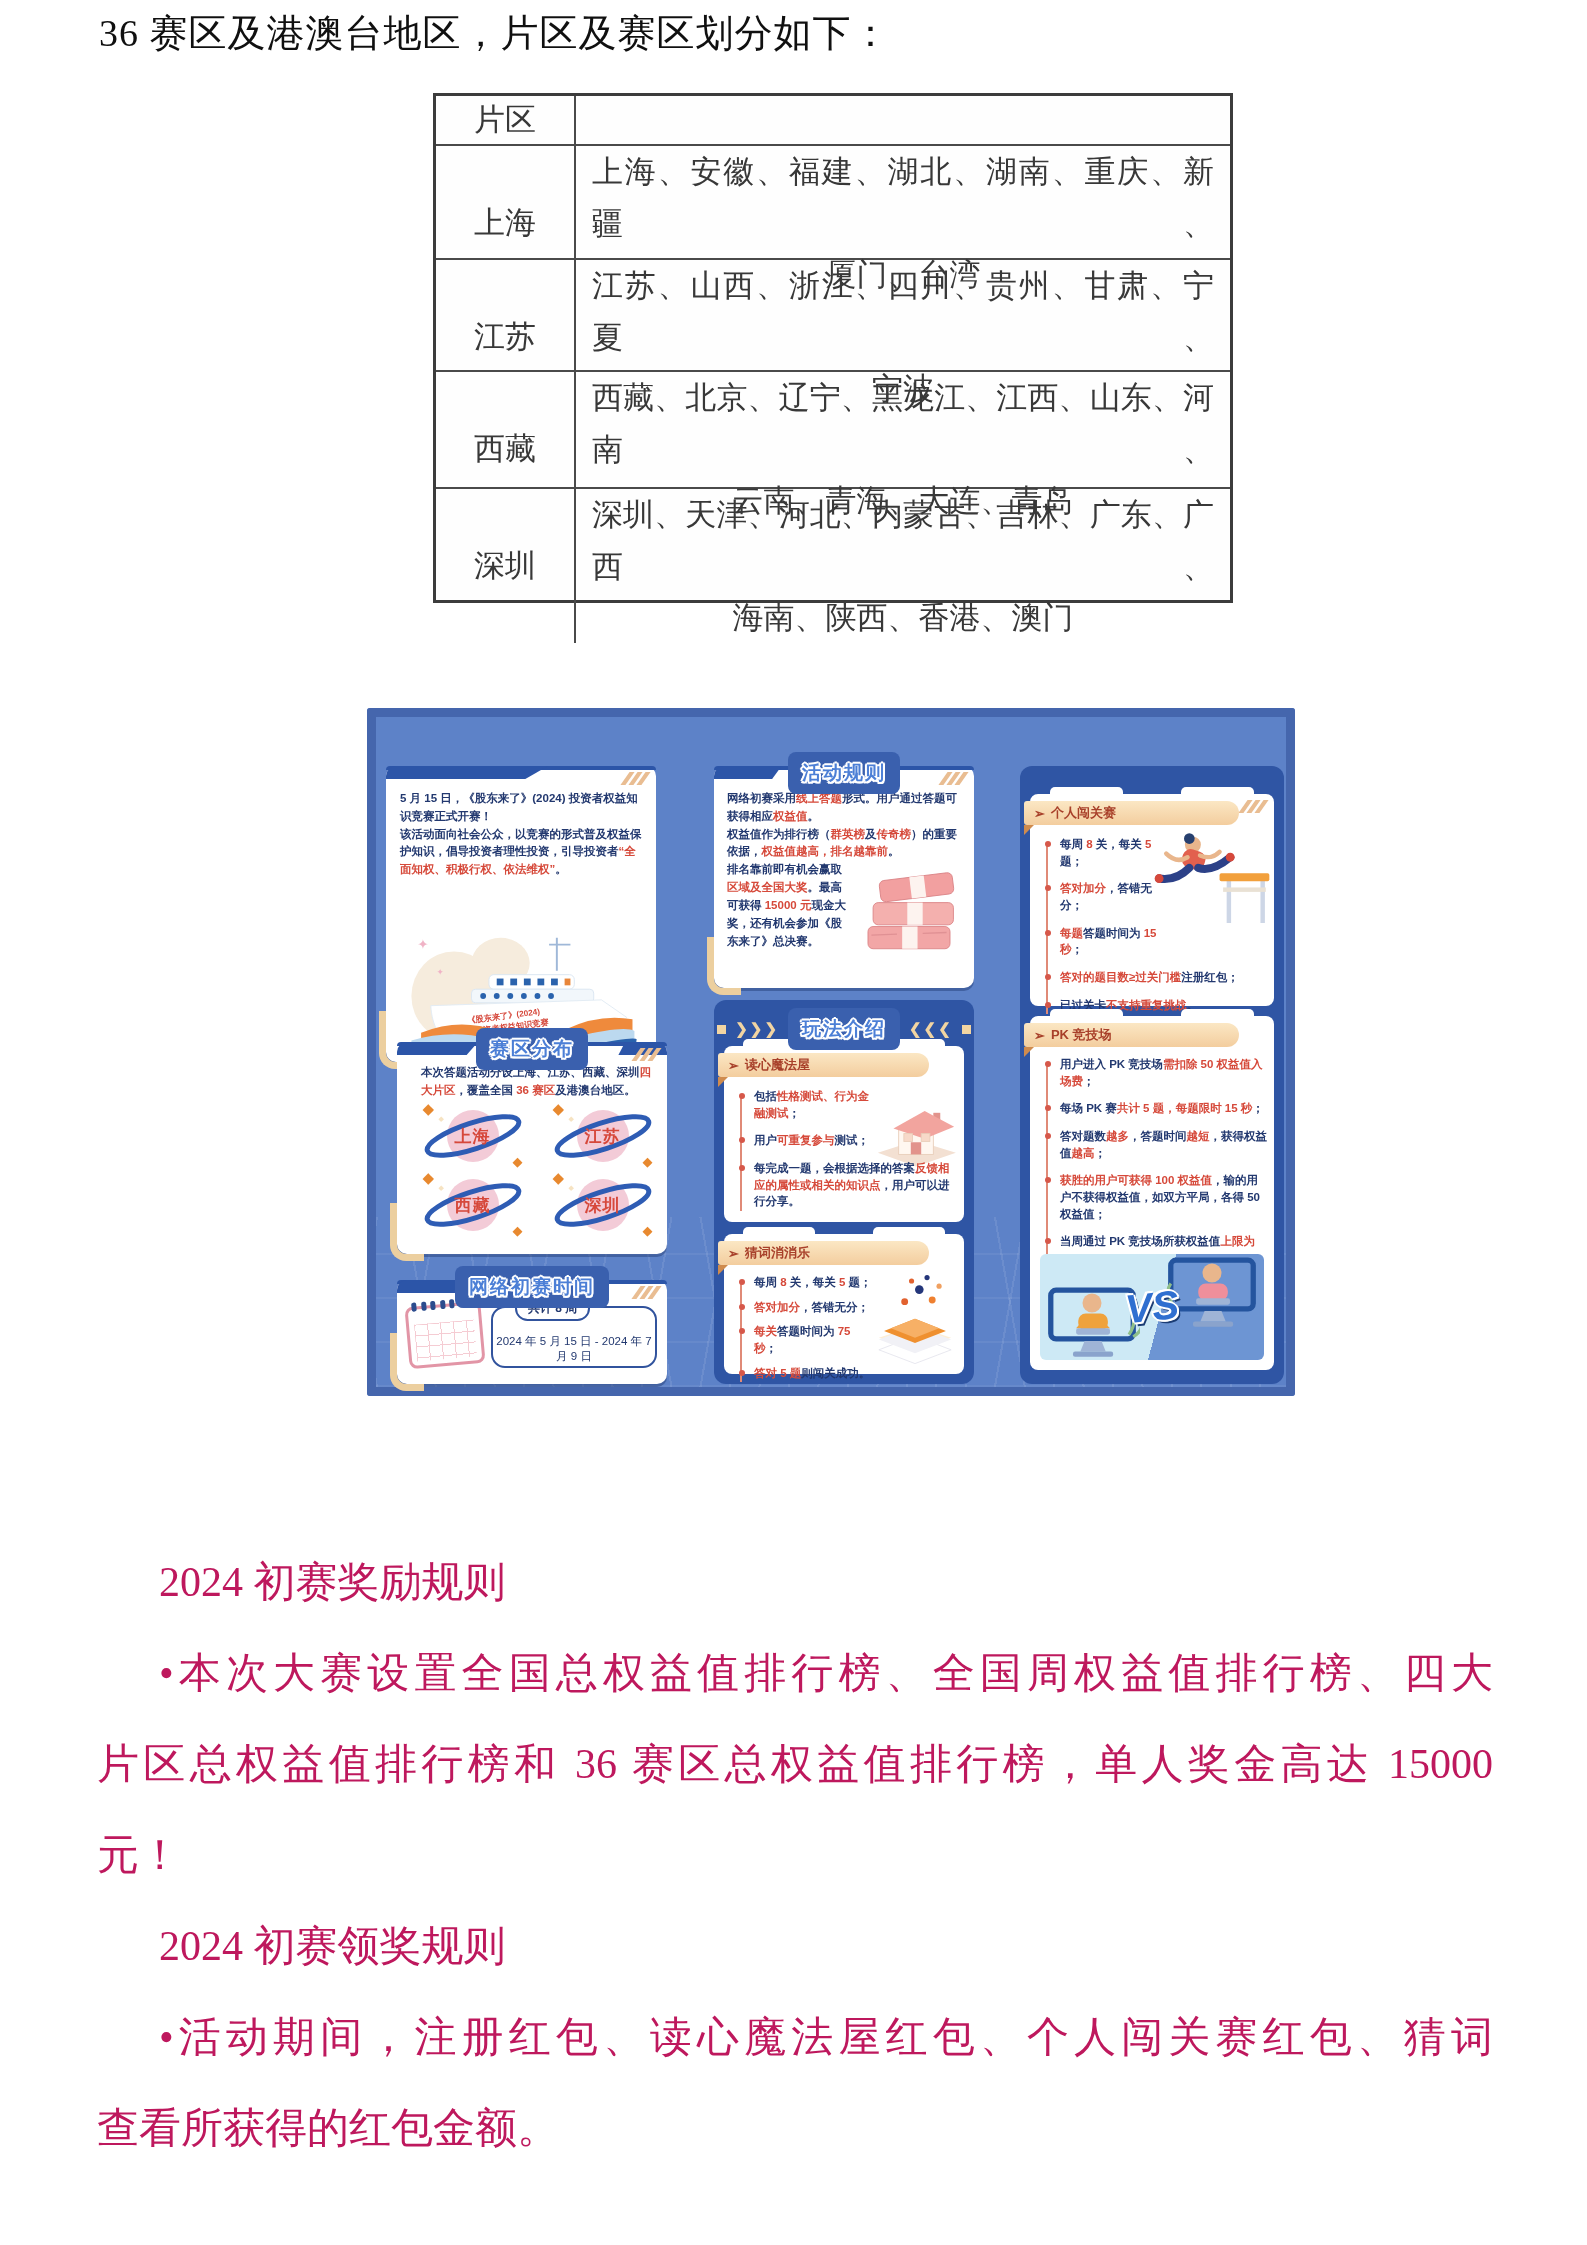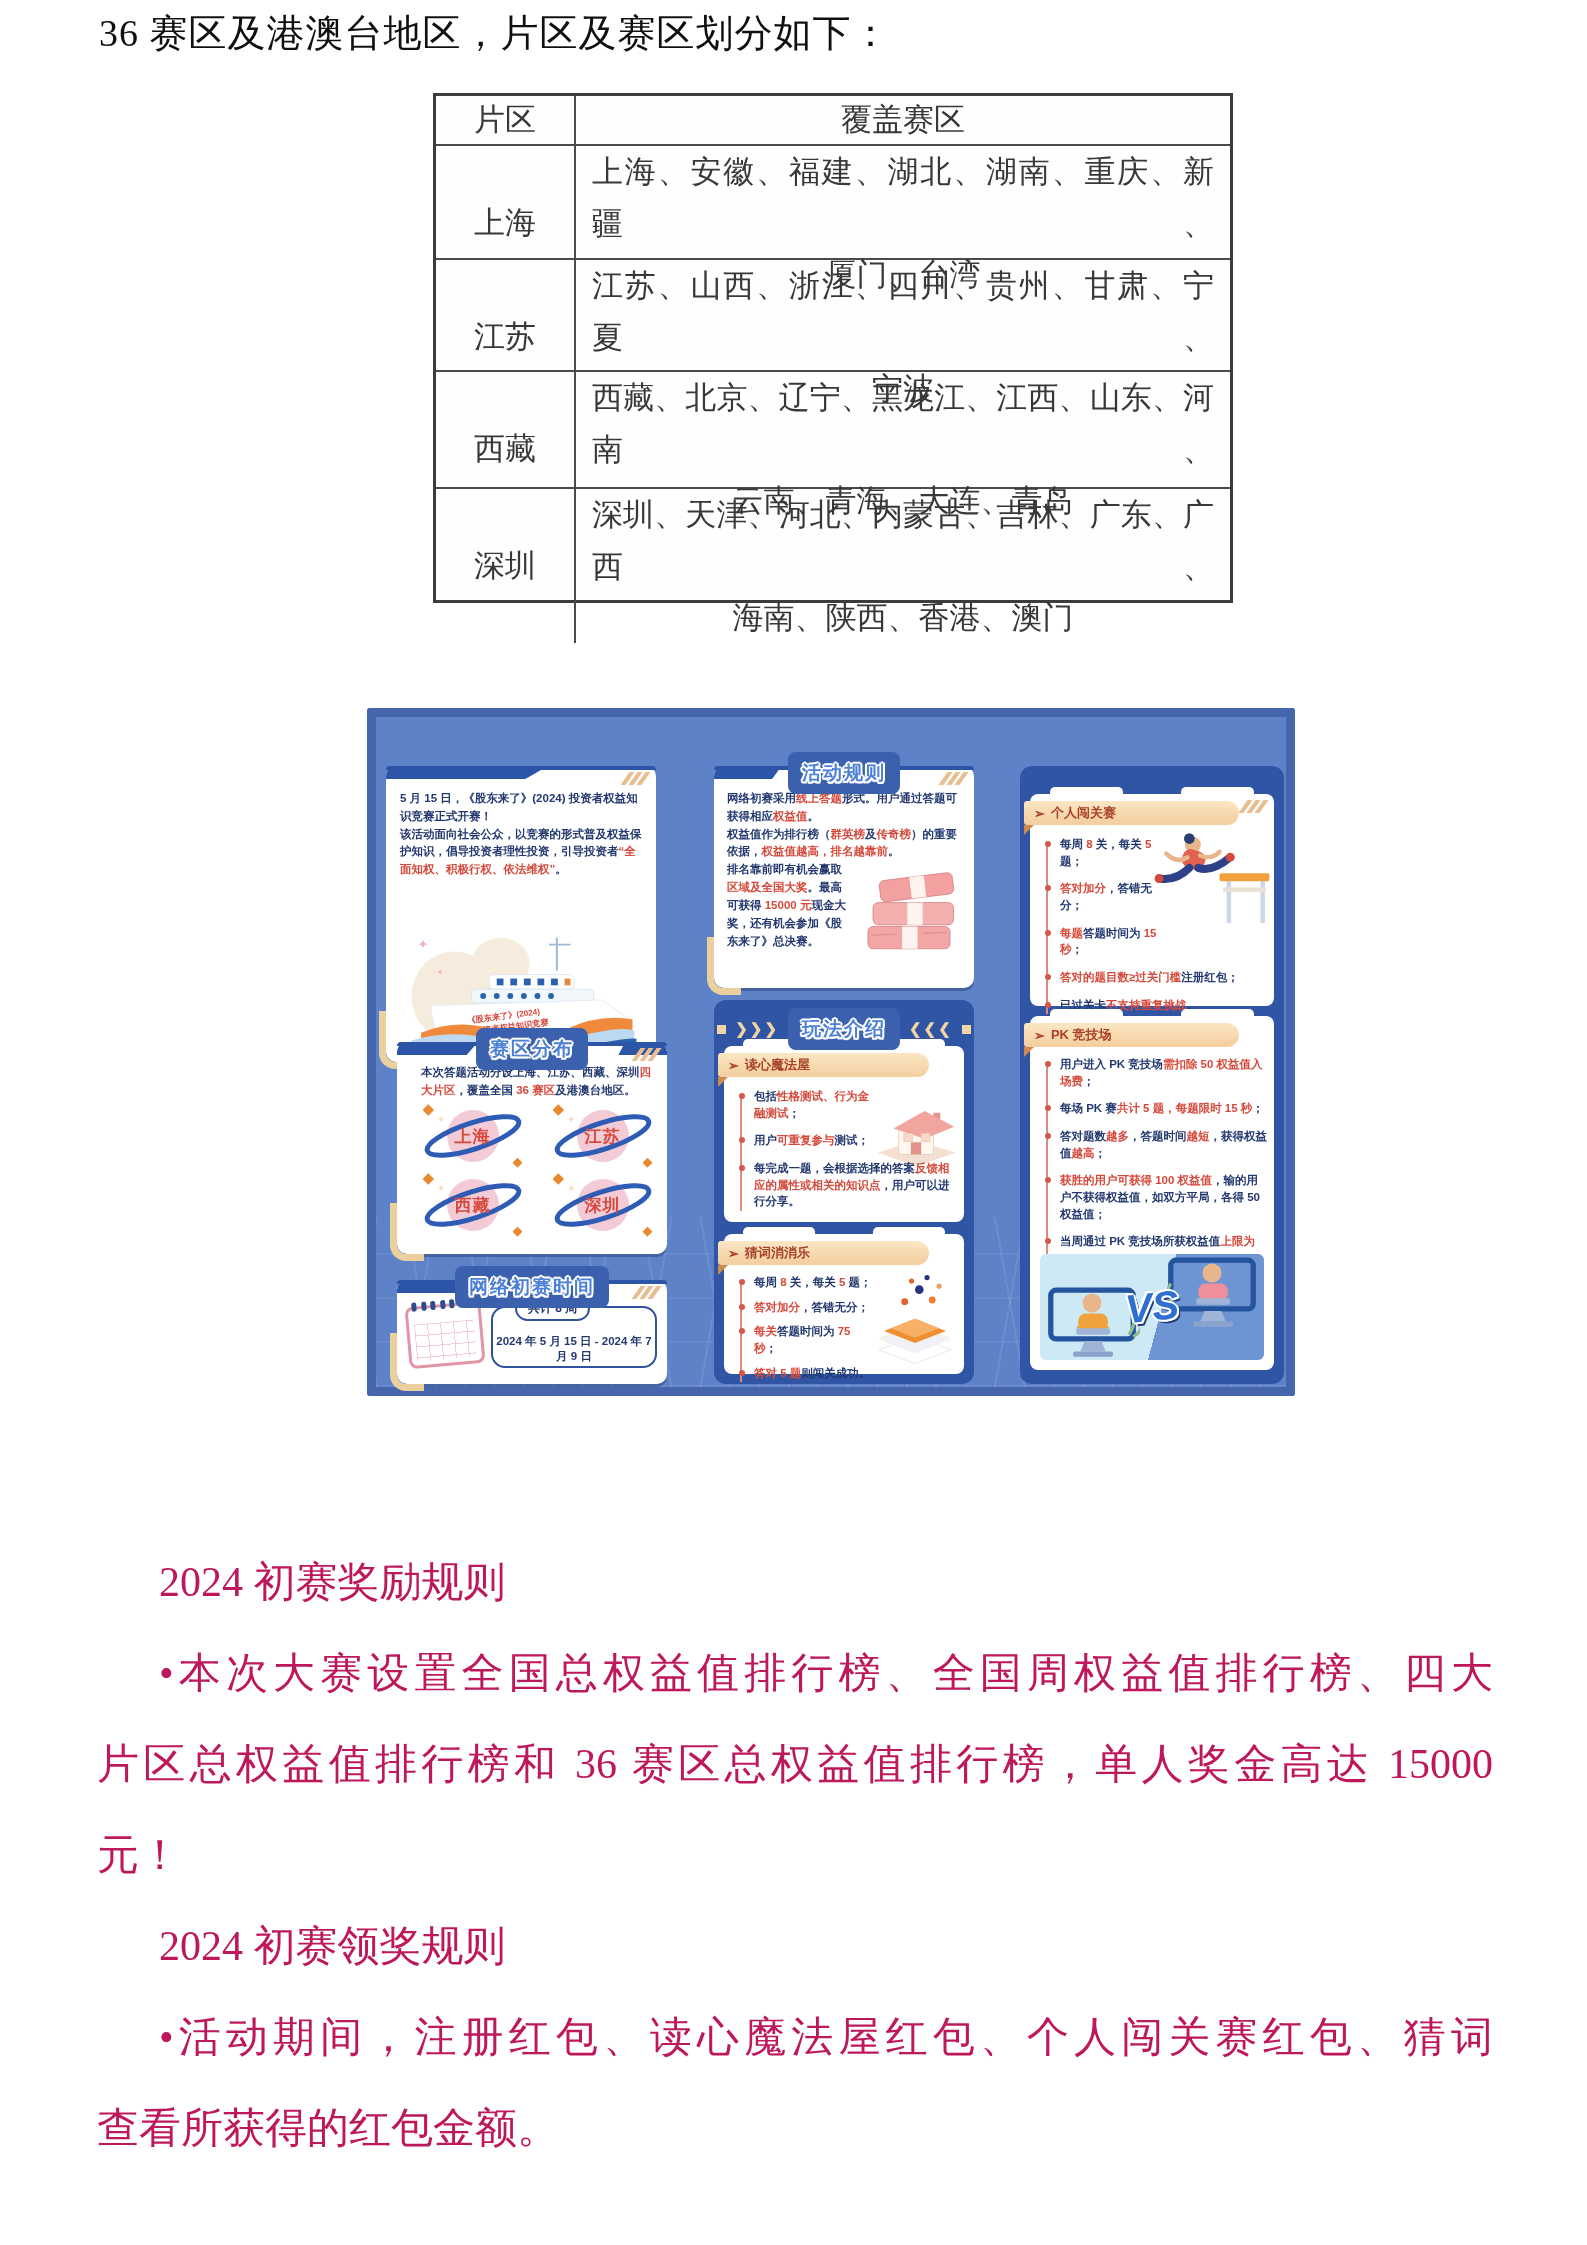--- a/index.html
+++ b/index.html
@@ -79,42 +79,41 @@
   .cal{position:absolute;left:10px;top:24px;width:76px;height:62px;background:#fff;border:3px solid #e295a6;
        border-radius:8px;transform:rotate(-5deg);z-index:2;}
   .cal-grid{position:absolute;left:5px;right:5px;top:15px;bottom:4px;
        background:repeating-linear-gradient(180deg,#f5ccd3 0 1px,transparent 1px 11px),
                   repeating-linear-gradient(90deg,#f5ccd3 0 1px,transparent 1px 13px);}
   .cal-dots{position:absolute;top:-7px;left:4px;right:4px;display:flex;justify-content:space-between;}
   .cal-dots i{width:5px;height:9px;background:#2c4c8e;border-radius:2px;}
   .sched-box{position:absolute;left:94px;right:10px;top:26px;height:62px;border:2px solid #31539d;border-radius:14px;}
   .sched-pill{position:absolute;top:-12px;left:22px;background:#fff;border:2px solid #31539d;border-radius:999px;
        padding:2px 11px;font-size:12px;font-weight:900;color:#22386f;}
-  .sched-date{position:absolute;left:0;right:0;top:26px;text-align:center;font-size:11.5px;font-weight:700;color:#22386f;}
+  .sched-date{position:absolute;left:0;right:0;top:26px;text-align:center;font-size:11.5px;font-weight:400;color:#22386f;}
   
   .vsbox{position:absolute;left:10px;right:10px;bottom:10px;height:106px;border-radius:6px;overflow:hidden;
          background:linear-gradient(105deg,#cde9f5 0 54%,#6d95d3 54% 100%);}
   .vstext{position:absolute;left:50%;top:50%;transform:translate(-50%,-50%) rotate(-6deg);
           font-size:40px;font-weight:900;font-style:italic;color:#2f6fd0;z-index:3;
           text-shadow:2px 0 0 #fff,-2px 0 0 #fff,0 2px 0 #fff,0 -2px 0 #fff,
                       2px 2px 0 #fff,-2px -2px 0 #fff,3px 4px 0 #1b3c74;}
   .mon{position:absolute;}
   .mon.l{left:4px;bottom:0;} .mon.r{right:4px;top:2px;}
 </style>
 </head>
 <body>
 
 <div class="page">
 
   <div class="doc-heading">36 赛区及港澳台地区，片区及赛区划分如下：</div>
 
   <div class="ztable">
     <div class="zrow r-h">
       <div class="cell-l">片区</div>
-      <div class="cell-r hdr">覆盖赛区</div>
     </div>
     <div class="zrow r-d1">
       <div class="cell-l">上海</div>
       <div class="cell-r">
         <div class="l1">上海、安徽、福建、湖北、湖南、重庆、新疆、</div>
         <div class="l2">厦门、台湾</div>
       </div>
     </div>
     <div class="zrow r-d2">
       <div class="cell-l">江苏</div>

